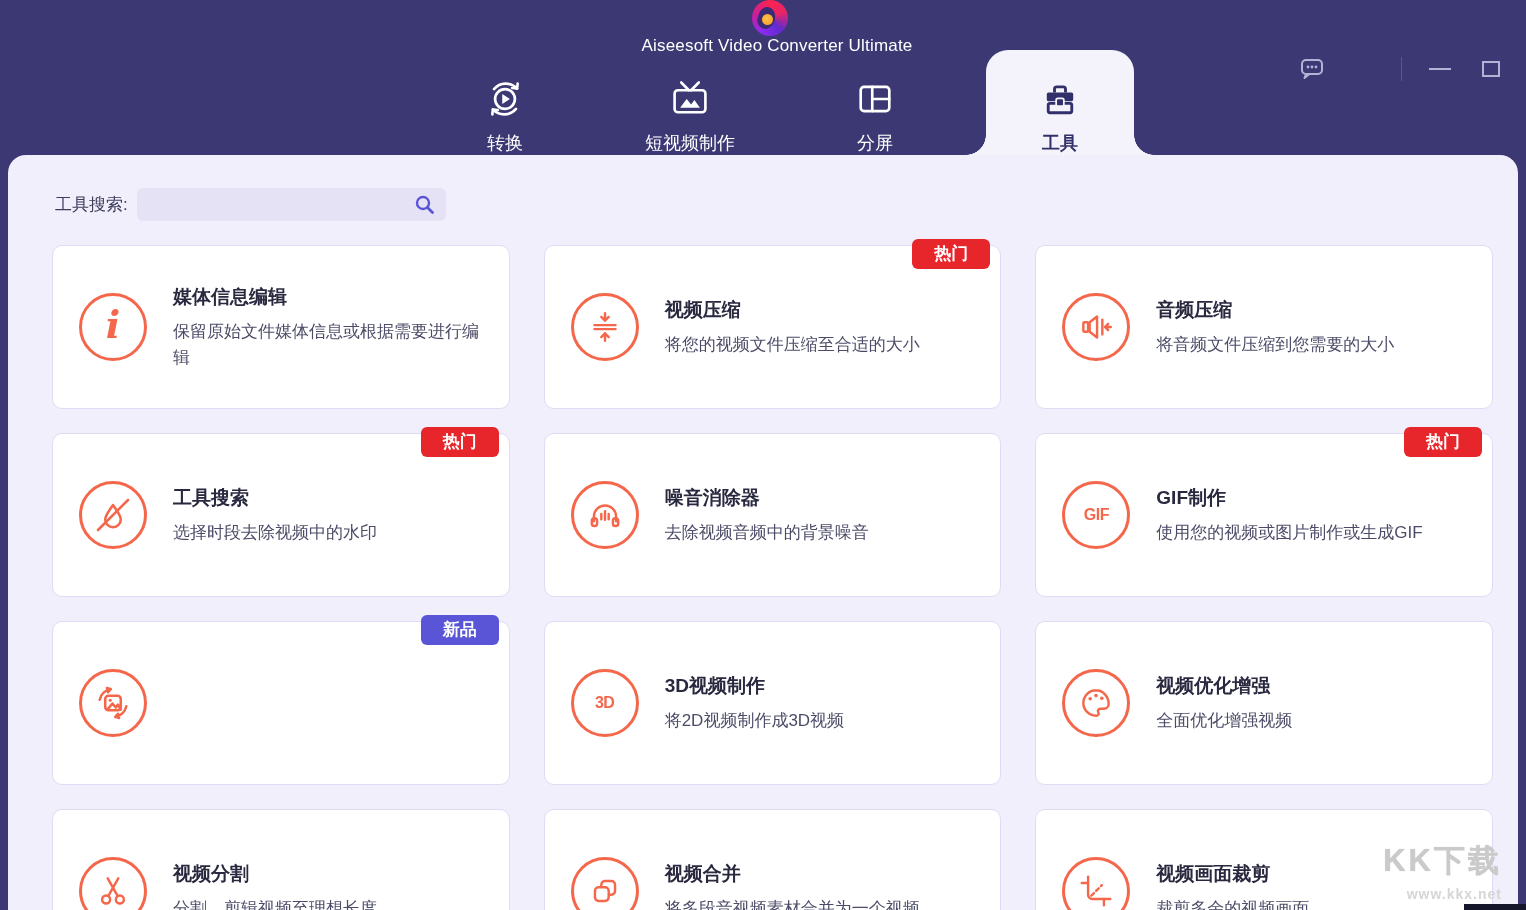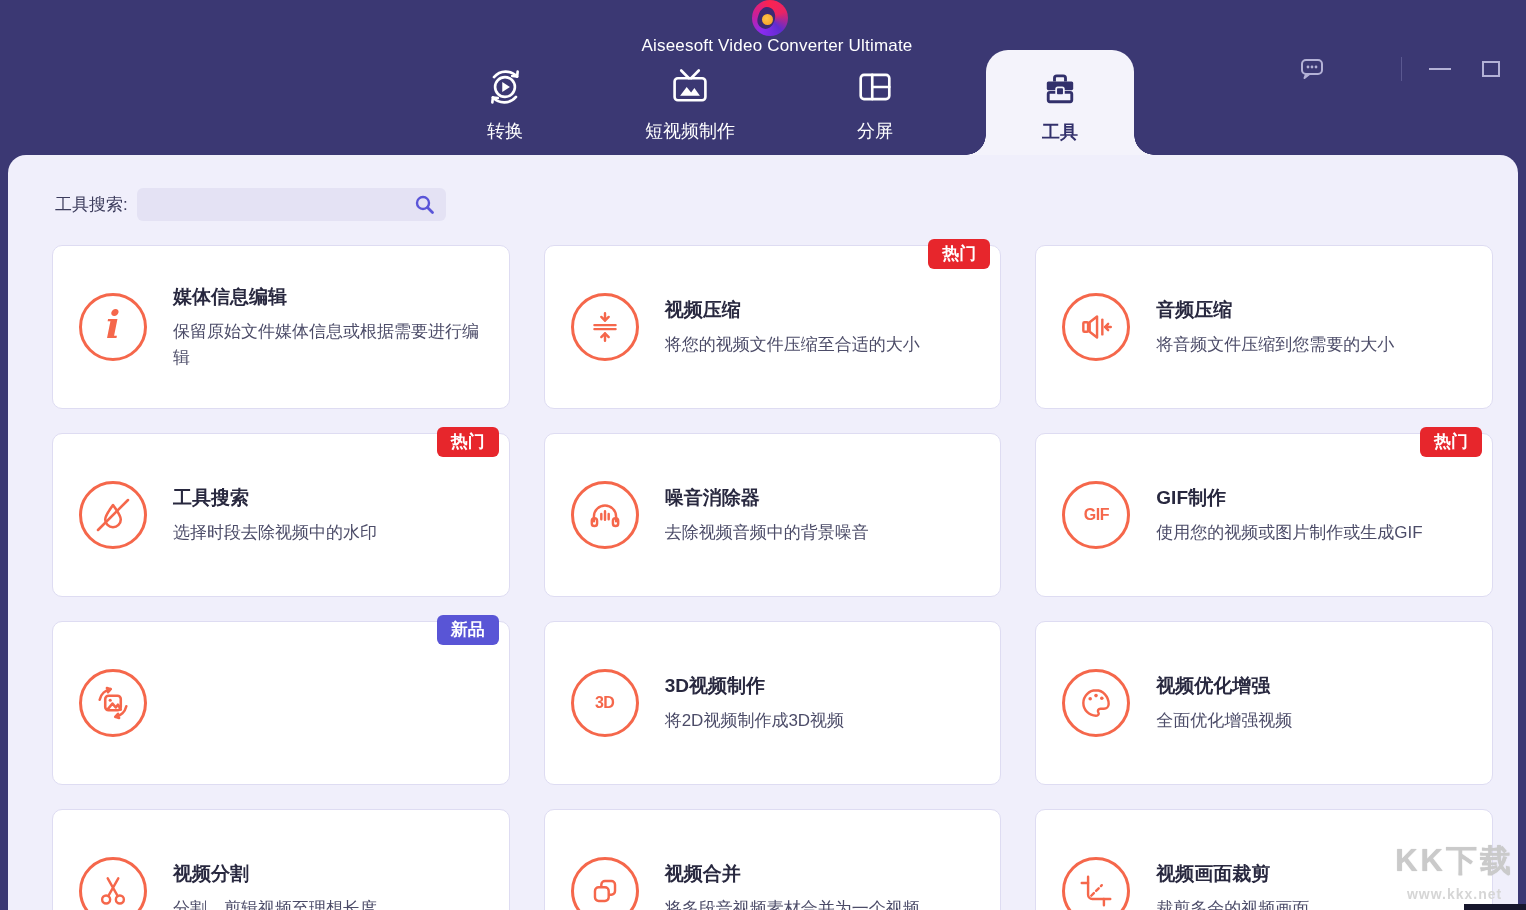--- a/index.html
+++ b/index.html
@@ -25,21 +25,21 @@
   .hamburger { display:flex; flex-direction:column; gap:6px; width:26px; }
   .hamburger span { display:block; height:2px; background:#b4b2d6; border-radius:1px; }
   .tb-divider { width:1px; height:24px; background:#5a5890; }
   .min-glyph { width:22px; height:2px; background:#b4b2d6; }
   .max-glyph { width:18px; height:16px; border:2px solid #b4b2d6; }
 
   
   .nav { height:110px; position:relative; }
   .nav-items { position:absolute; left:431px; top:0; height:100%; display:flex; gap:37px; }
   .tab { width:148px; position:relative; display:flex; flex-direction:column; align-items:center;
-    justify-content:flex-start; padding-top:18px; cursor:pointer; }
+    justify-content:flex-end; padding-top:18px; cursor:pointer; }
   .tab .tab-icon { height:48px; display:flex; align-items:center; justify-content:center; }
   .tab .tab-label { font-size:18px; color:#ffffff; margin-top:8px; }
   .tab.active { background:#f4f3fb; border-radius:22px 22px 0 0; top:5px; height:105px; padding-top:14px; }
   .tab.active .tab-label { color:#32306b; font-weight:bold; }
   .tab.active::before, .tab.active::after { content:''; position:absolute; bottom:0; width:20px; height:20px; }
   .tab.active::before { left:-20px; background:radial-gradient(circle at 0 0, rgba(0,0,0,0) 19.5px, #f4f3fb 20px); }
   .tab.active::after  { right:-20px; background:radial-gradient(circle at 100% 0, rgba(0,0,0,0) 19.5px, #f4f3fb 20px); }
   .nav-svg { stroke:#ffffff; stroke-width:2.4; fill:none; stroke-linecap:round; stroke-linejoin:round; }
 
   
@@ -60,26 +60,26 @@
   .tool-circle { width:68px; height:68px; border:3px solid #f5674b; border-radius:50%; flex:none;
     display:flex; align-items:center; justify-content:center; color:#f5674b; margin-right:26px; }
   .tool-svg { stroke:#f5674b; stroke-width:2.3; fill:none; stroke-linecap:round; stroke-linejoin:round; }
   .glyph-i { font-family:"DejaVu Serif","Liberation Serif",serif; font-style:italic; font-weight:bold;
     font-size:38px; line-height:1; transform:translateY(-2px); }
   .glyph-txt { font-size:16px; font-weight:bold; letter-spacing:-.5px; }
   .card-text { display:flex; flex-direction:column; }
   .card-title { font-size:19px; font-weight:bold; color:#28283f; }
   .card-desc { font-size:17px; color:#4c4c68; margin-top:9px; line-height:1.5; max-width:330px; }
   .badge { position:absolute; top:-7px; right:10px; color:#ffffff; font-size:17px; font-weight:bold;
-    padding:5px 14px; border-radius:6px; line-height:1.2; }
+    padding:5px 22px; border-radius:6px; line-height:1.2; }
   .badge.hot { background:#e7262c; }
   .badge.new { background:#5955d6; }
 
   
-  .watermark { position:absolute; right:12px; bottom:8px; text-align:center; pointer-events:none; }
+  .watermark { position:absolute; right:24px; bottom:8px; text-align:right; pointer-events:none; }
   .wm-logo { font-size:31px; font-weight:800; color:#cacaca; letter-spacing:3px;
     font-family:"Liberation Sans","DejaVu Sans",sans-serif; text-shadow:0 0 1px #c0c0c0; }
   .wm-url { font-size:14px; font-weight:bold; color:#d6d6d6; letter-spacing:1px; margin-top:4px; }
   .wm-bar { position:absolute; right:0; bottom:0; width:62px; height:6px; background:#17172c; }
 </style>
 </head>
 <body>
 
 <div class="titlebar">
   <div class="logo"></div>

